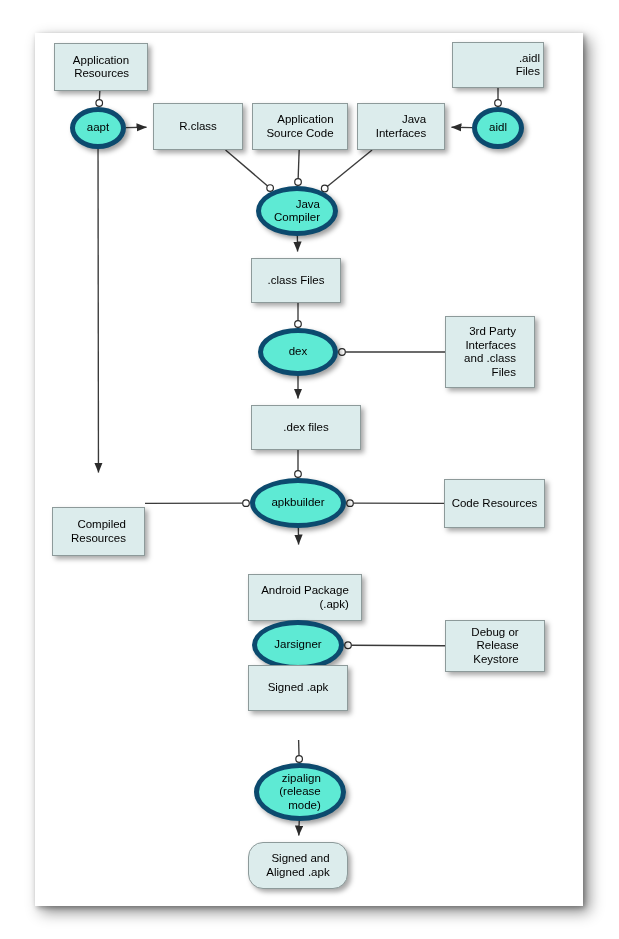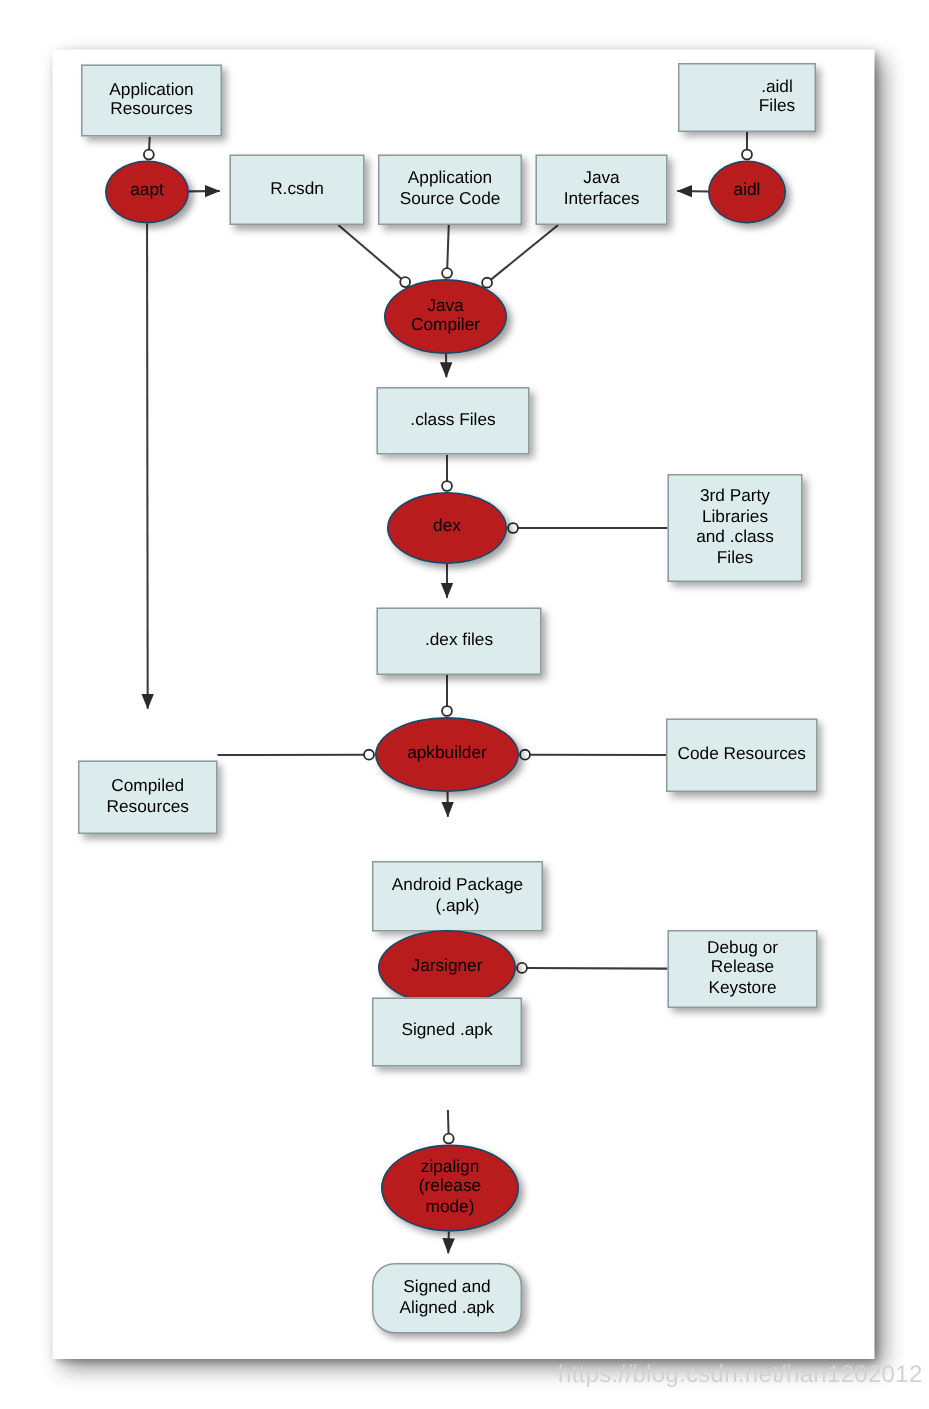--- a/index.html
+++ b/index.html
@@ -40,36 +40,36 @@
     height: 939px;
     pointer-events: none;
   }
 
   .node {
     position: absolute;
     box-sizing: border-box;
     display: flex;
     align-items: center;
     justify-content: center;
-    text-align: center;
+    text-align: right;
     color: #000000;
     font-size: 11.5px;
     line-height: 13.5px;
     white-space: pre-line;
   }
 
   .node.box {
     background: #dcecec;
     border: 1px solid #8d9a9a;
     box-shadow: 3px 3px 5px rgba(0,0,0,0.35);
   }
 
   .node.ellipse {
-    background: #b91c1c;
-    border: 1px solid #0c4a6e;
+    background: #5eead4;
+    border: 5px solid #0c4a6e;
     border-radius: 50%;
     box-shadow: 3px 3px 5px rgba(0,0,0,0.38);
   }
 
   .node .label {
     display: block;
     padding: 0 3px;
   }
 
   #watermark {
@@ -134,32 +134,32 @@
         <circle cx="348.00" cy="645.25" r="3.3"></circle>
         <circle cx="299.12" cy="759.01" r="3.3"></circle>
       </g>
   </svg>
 
   <div id="nodes-layer">
       <div class="node box" style="left: 54px; top: 43px; width: 94px; height: 48px;"><span class="label">Application
 Resources</span></div>
       <div class="node box" style="left: 452px; top: 42px; width: 92px; height: 46px; padding-left: 40px;"><span class="label">.aidl Files</span></div>
       <div class="node ellipse" style="left: 70px; top: 107px; width: 56px; height: 42px;"><span class="label">aapt</span></div>
-      <div class="node box" style="left: 153px; top: 103px; width: 90px; height: 47px;"><span class="label">R.csdn</span></div>
+      <div class="node box" style="left: 153px; top: 103px; width: 90px; height: 47px;"><span class="label">R.class</span></div>
       <div class="node box" style="left: 252px; top: 103px; width: 96px; height: 47px;"><span class="label">Application
 Source Code</span></div>
       <div class="node box" style="left: 357px; top: 103px; width: 88px; height: 47px;"><span class="label">Java
 Interfaces</span></div>
       <div class="node ellipse" style="left: 472px; top: 107px; width: 52px; height: 42px;"><span class="label">aidl</span></div>
       <div class="node ellipse" style="left: 256px; top: 186px; width: 82px; height: 50px;"><span class="label">Java
 Compiler</span></div>
-      <div class="node box" style="left: 251px; top: 258px; width: 102px; height: 45px;"><span class="label">.class Files</span></div>
+      <div class="node box" style="left: 251px; top: 258px; width: 90px; height: 45px;"><span class="label">.class Files</span></div>
       <div class="node ellipse" style="left: 258px; top: 328px; width: 80px; height: 48px;"><span class="label">dex</span></div>
       <div class="node box" style="left: 445px; top: 316px; width: 90px; height: 72px;"><span class="label">3rd Party
-Libraries
+Interfaces
 and .class
 Files</span></div>
       <div class="node box" style="left: 251px; top: 405px; width: 110px; height: 45px;"><span class="label">.dex files</span></div>
       <div class="node box" style="left: 52px; top: 479px; width: 93px; height: 49px; margin-top: 28px;"><span class="label">Compiled
 Resources</span></div>
       <div class="node ellipse" style="left: 250px; top: 478px; width: 96px; height: 50px;"><span class="label">apkbuilder</span></div>
       <div class="node box" style="left: 444px; top: 479px; width: 101px; height: 49px;"><span class="label">Code Resources</span></div>
       <div class="node box" style="left: 248px; top: 574px; width: 114px; height: 47px;"><span class="label">Android Package
 (.apk)</span></div>
       <div class="node ellipse" style="left: 252px; top: 620px; width: 92px; height: 50px;"><span class="label">Jarsigner</span></div>
@@ -167,14 +167,13 @@
 Release
 Keystore</span></div>
       <div class="node box" style="left: 248px; top: 665px; width: 100px; height: 46px;"><span class="label">Signed .apk</span></div>
       <div class="node ellipse" style="left: 254px; top: 763px; width: 92px; height: 58px;"><span class="label">zipalign
 (release
 mode)</span></div>
       <div class="node box" style="left: 248px; top: 842px; width: 100px; height: 47px; border-radius: 15px;"><span class="label">Signed and
 Aligned .apk</span></div>
     </div>
 
-  <div id="watermark">https://blog.csdn.net/han1202012</div>
 </div>
 
 </body></html>

